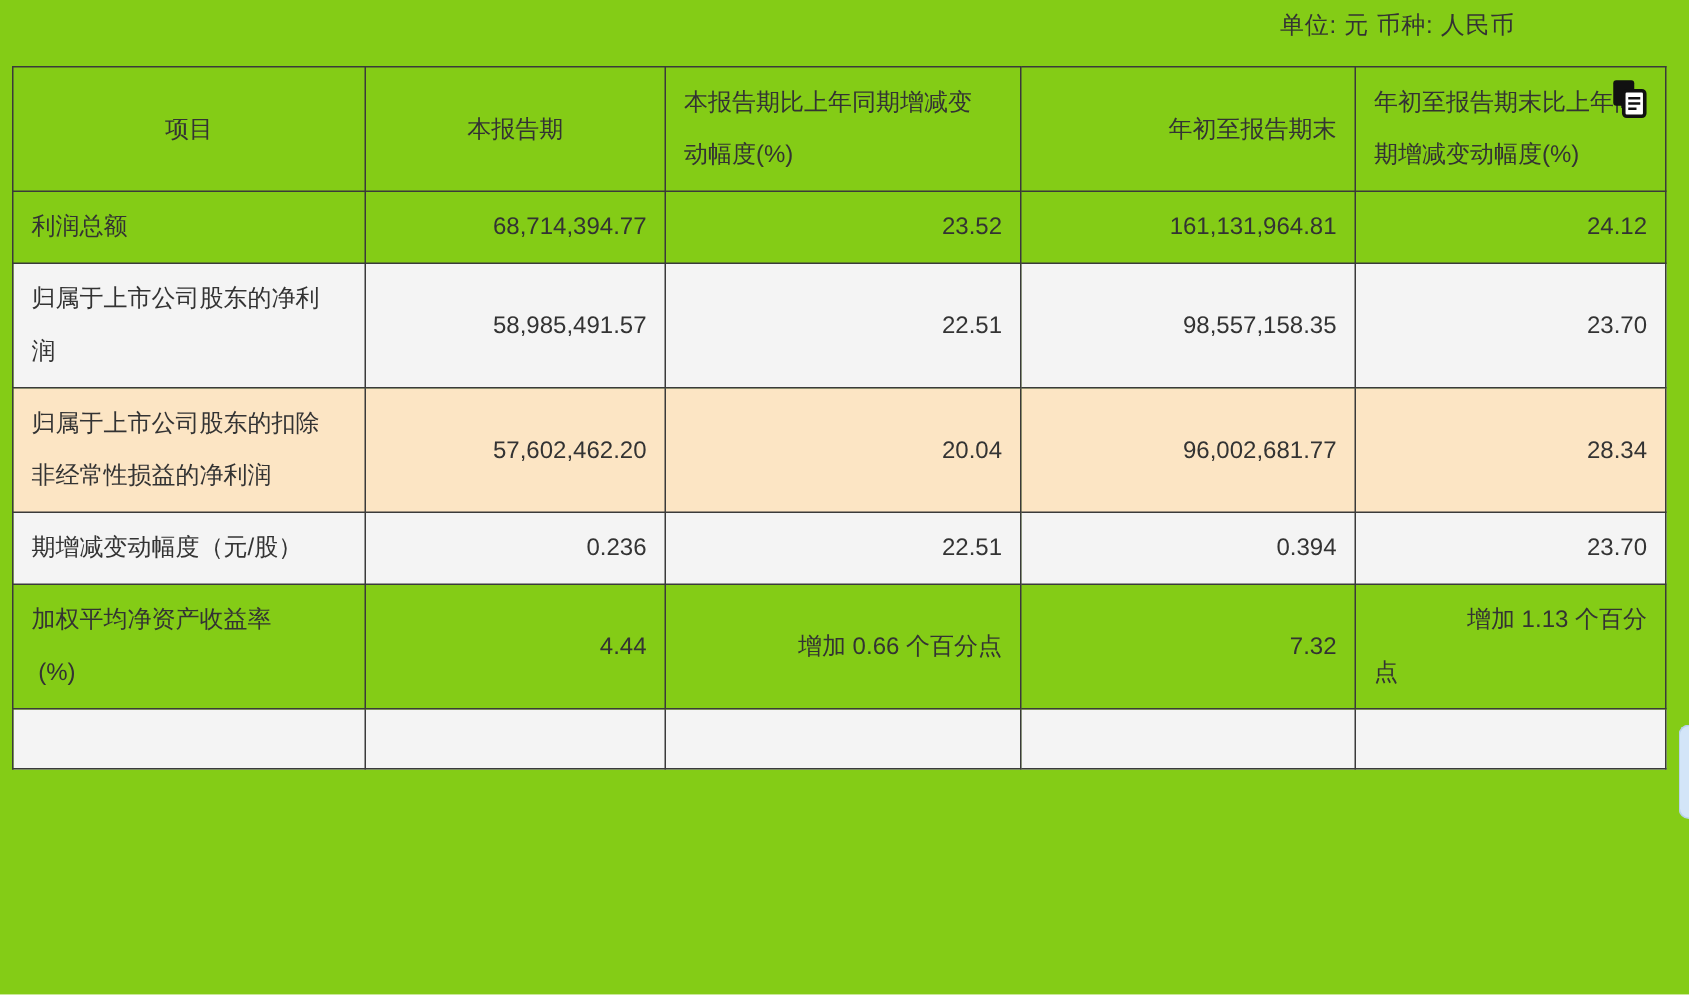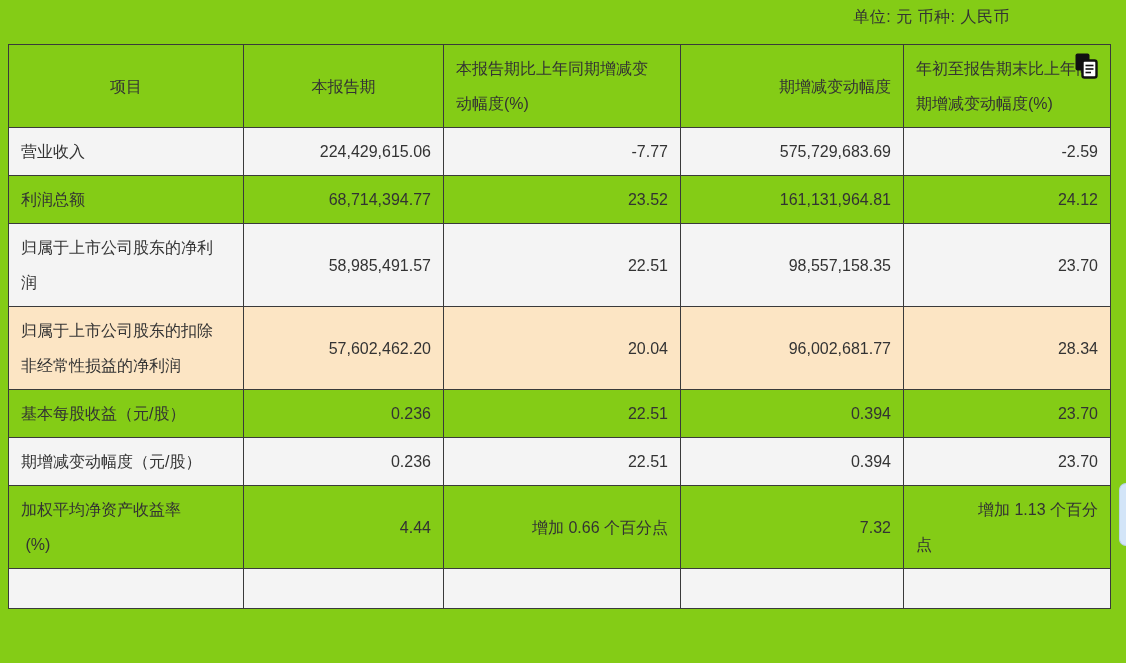--- a/index.html
+++ b/index.html
@@ -57,43 +57,26 @@
         <col style="width:237px">
       <col style="width:223px">
         <col style="width:207px">
     </colgroup>
     <thead>
       <tr>
         <th class="th-center">项目</th>
         <th class="th-center">本报告期</th>
         <th class="th-left">本报告期比上年同期增减变
 动幅度(%)</th>
-        <th class="th-right">期增减变动幅度</th>
+        <th class="th-right">年初至报告期末</th>
         <th class="th-left">年初至报告期末比上年同
 期增减变动幅度(%)</th>
       </tr>
     </thead>
     <tbody>
-        <tr class="shade">
-          <td class="label">
-            <div class="line">营业收入</div>
-          </td>
-          <td class="num">
-            <div class="line">224,429,615.06</div>
-          </td>
-          <td class="num">
-            <div class="line">-7.77</div>
-          </td>
-          <td class="num">
-            <div class="line">575,729,683.69</div>
-          </td>
-          <td class="num">
-            <div class="line">-2.59</div>
-          </td>
-        </tr>
         <tr>
           <td class="label">
             <div class="line">利润总额</div>
           </td>
           <td class="num">
             <div class="line">68,714,394.77</div>
           </td>
           <td class="num">
             <div class="line">23.52</div>
           </td>
@@ -131,37 +114,20 @@
             <div class="line">57,602,462.20</div>
           </td>
           <td class="num">
             <div class="line">20.04</div>
           </td>
           <td class="num">
             <div class="line">96,002,681.77</div>
           </td>
           <td class="num">
             <div class="line">28.34</div>
-          </td>
-        </tr>
-        <tr>
-          <td class="label">
-            <div class="line">基本每股收益（元/股）</div>
-          </td>
-          <td class="num">
-            <div class="line">0.236</div>
-          </td>
-          <td class="num">
-            <div class="line">22.51</div>
-          </td>
-          <td class="num">
-            <div class="line">0.394</div>
-          </td>
-          <td class="num">
-            <div class="line">23.70</div>
           </td>
         </tr>
         <tr class="shade">
           <td class="label">
             <div class="line">期增减变动幅度（元/股）</div>
           </td>
           <td class="num">
             <div class="line">0.236</div>
           </td>
           <td class="num">

